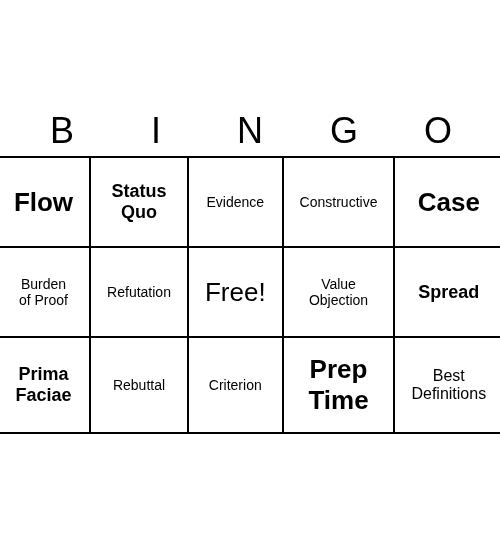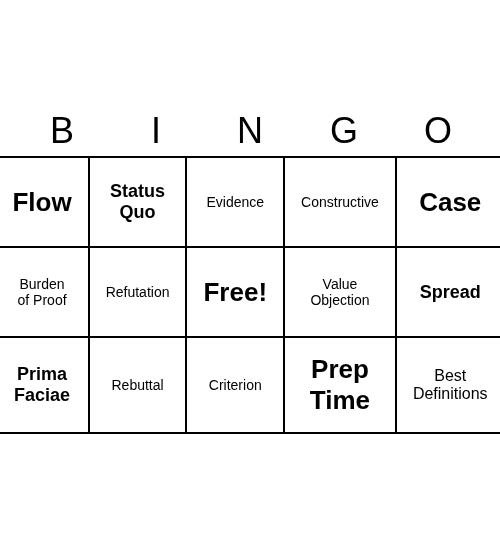--- a/index.html
+++ b/index.html
@@ -55,21 +55,21 @@
     }
     .cell-small {
       font-size: 14px;
       border-radius: 11px;
     }
     .cell-xsmall {
       font-size: 16px;
     }
     .free-cell {
       font-size: 26px;
-      font-weight: bold;
+      font-weight: normal;
     }
   </style>
 </head>
 <body>
 
 <div class="bingo-container">
   <div class="bingo-header">
   <div class="bingo-header-cell">B</div>
       <div class="bingo-header-cell">I</div>
       <div class="bingo-header-cell">N</div>

